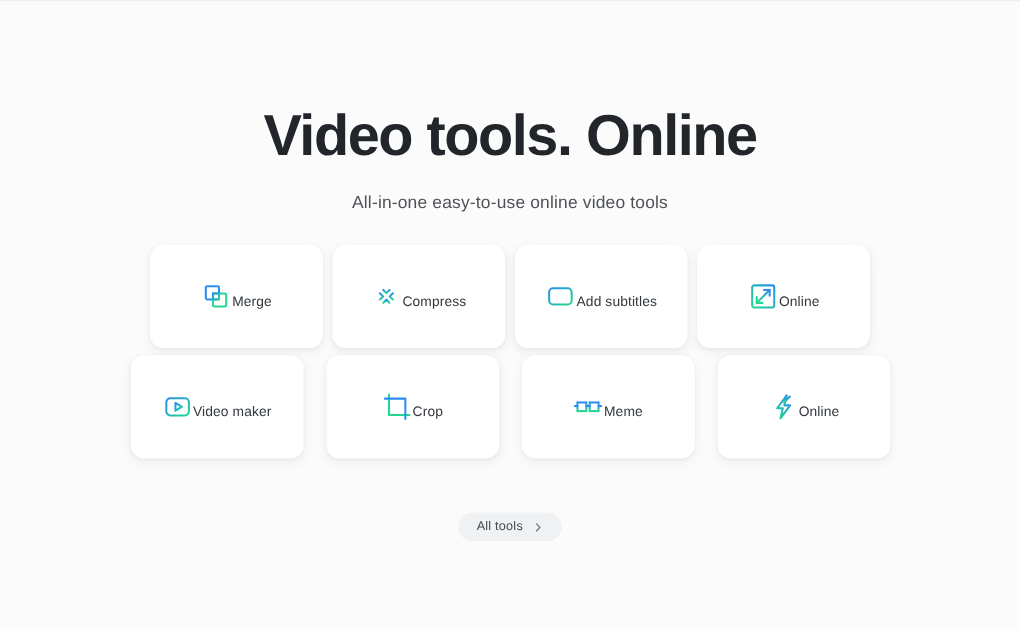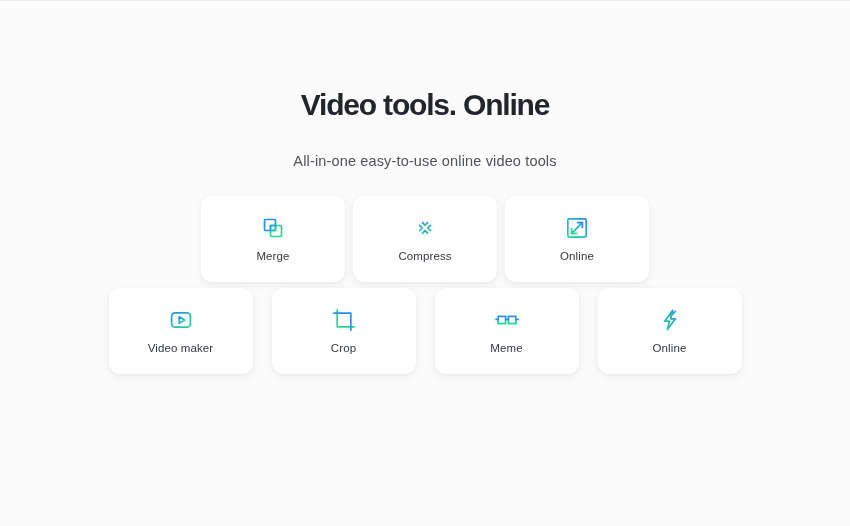--- a/index.html
+++ b/index.html
@@ -16,28 +16,28 @@
   }
   .page {
     width: 850px;
     height: 525px;
     display: flex;
     flex-direction: column;
     align-items: center;
     padding-top: 88px;
   }
   .hero-title {
-    font-size: 30px;
+    font-size: 48px;
     font-weight: bold;
     letter-spacing: -1.2px;
     color: #22262b;
     line-height: 1.05;
   }
   .hero-subtitle {
-    margin-top: 32px;
+    margin-top: 22px;
     font-size: 14.5px;
     color: #4e5256;
     letter-spacing: 0.15px;
     text-align: center;
   }
 
   .tools-grid {
     margin-top: 27px;
     width: 770px;
     display: flex;
@@ -49,21 +49,21 @@
     justify-content: center;
   }
   .tools-row.row-1 { gap: 8px; }
   .tools-row.row-2 { gap: 19px; margin-top: 6px; }
 
   .tool-card {
     background: #ffffff;
     border-radius: 11px;
     box-shadow: 0 3px 10px rgba(26, 32, 44, 0.055), 0 1px 3px rgba(26,32,44,0.045);
     display: flex;
-    flex-direction: column;
+    flex-direction: row;
     align-items: center;
     justify-content: center;
     cursor: pointer;
     height: 86px;
     padding: 0 8px;
   }
   .row-1 .tool-card { width: 144px; }
   .row-2 .tool-card { width: 144px; }
 
   .tool-icon {
@@ -153,20 +153,36 @@
               <path d="M2.5 12 H9"></path>
                 <path d="M6.6 9.4 L9.3 12 L6.6 14.6"></path>
               <path d="M21.5 12 H15"></path>
                 <path d="M17.4 9.4 L14.7 12 L17.4 14.6"></path>
             </g>
           </svg>
         </span>
         <span class="tool-label">Compress</span>
       </div>
 
+      <div class="tool-card">
+        <span class="tool-icon">
+          <svg viewBox="0 0 24 24" fill="none" stroke-linecap="round">
+            <defs>
+                <linearGradient id="gC" x1="0" y1="0" x2="1" y2="1">
+              <stop offset="0%" stop-color="#2b8df0"></stop>
+                  <stop offset="100%" stop-color="#22d88f"></stop>
+            </linearGradient>
+              </defs>
+            <rect x="2.6" y="5.2" width="18.8" height="13.6" rx="3.4" stroke="url(#gC)" stroke-width="1.7"></rect>
+            <path d="M7.6 10.6 H16.4" stroke="url(#gC)" stroke-width="1.7"></path>
+            <path d="M7.6 14 H13.4" stroke="url(#gC)" stroke-width="1.7"></path>
+          </svg>
+        </span>
+        <span class="tool-label">Add subtitles</span>
+      </div>
 
       <div class="tool-card">
         <span class="tool-icon">
           <svg viewBox="0 0 24 24" fill="none" stroke-linecap="round" stroke-linejoin="round">
             <defs>
                 <linearGradient id="gD" x1="0" y1="1" x2="1" y2="0">
               <stop offset="0%" stop-color="#22d88f"></stop>
                   <stop offset="100%" stop-color="#2b8df0"></stop>
             </linearGradient>
               </defs>
@@ -242,14 +258,24 @@
             <path d="M17.2 3.4 L12.4 8.4" stroke="url(#gG)" stroke-width="1.7"></path>
           </svg>
         </span>
         <span class="tool-label">Online</span>
       </div>
 
     </div>
 
   </div>
 
+  <div class="all-tools-wrap">
+    <button class="all-tools-btn">
+      <span class="all-tools-label">All tools</span>
+      <span>
+        <svg class="chevron" viewBox="0 0 12 12" fill="none" stroke-linecap="round" stroke-linejoin="round">
+          <path d="M4 2 L8 6 L4 10" stroke="#6a6f75" stroke-width="1.3"></path>
+        </svg>
+      </span>
+    </button>
+  </div>
 
 </div>
 
 </body></html>

